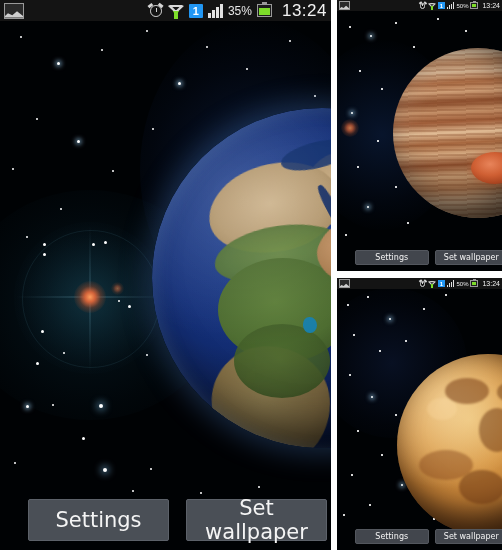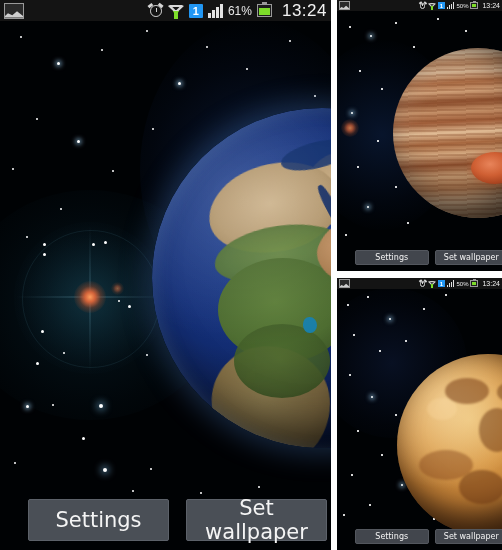--- a/index.html
+++ b/index.html
@@ -266,21 +266,21 @@
         <span class="fan"></span>
           <span class="arrow"></span>
       </span>
       <span class="ic-sim">1</span>
       <span class="ic-signal">
           <i></i>
           <i></i>
           <i></i>
           <i></i>
         </span>
-      <span class="sb-batt-pct">61%</span>
+      <span class="sb-batt-pct">35%</span>
       <span class="ic-batt">
           <i></i>
         </span>
       <span class="sb-clock">13:24</span>
     </span>
   </div>
 
   <div class="btnbar">
     <div class="btn">Settings</div>
     <div class="btn">Set wallpaper</div>

